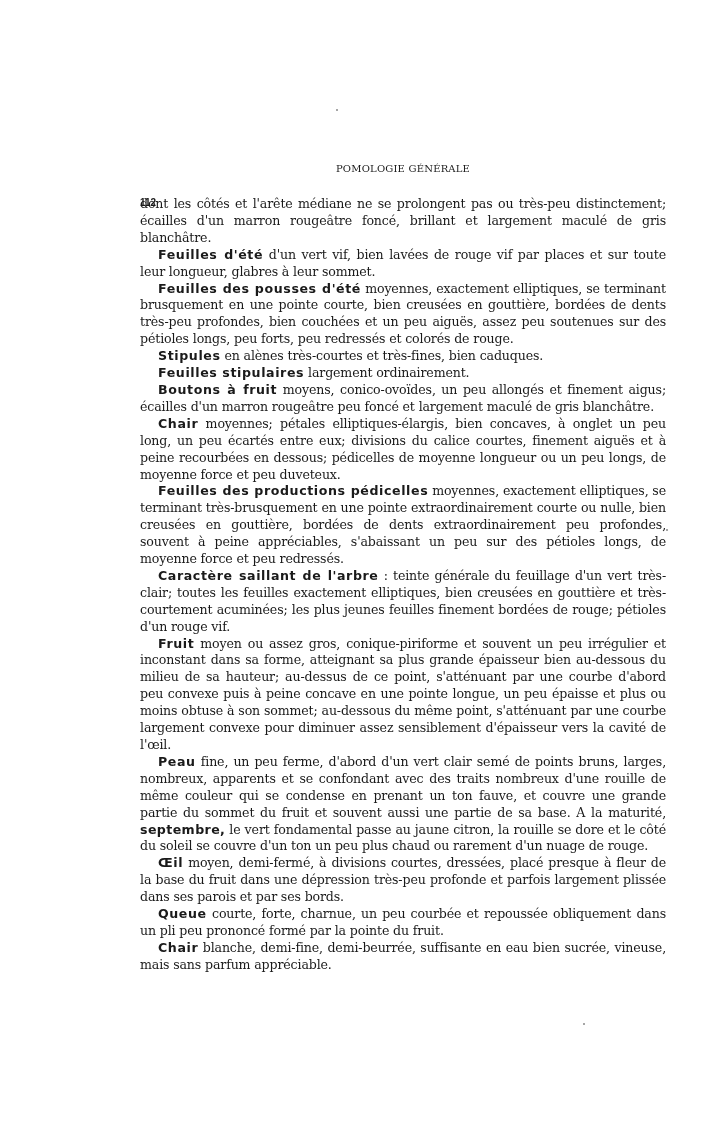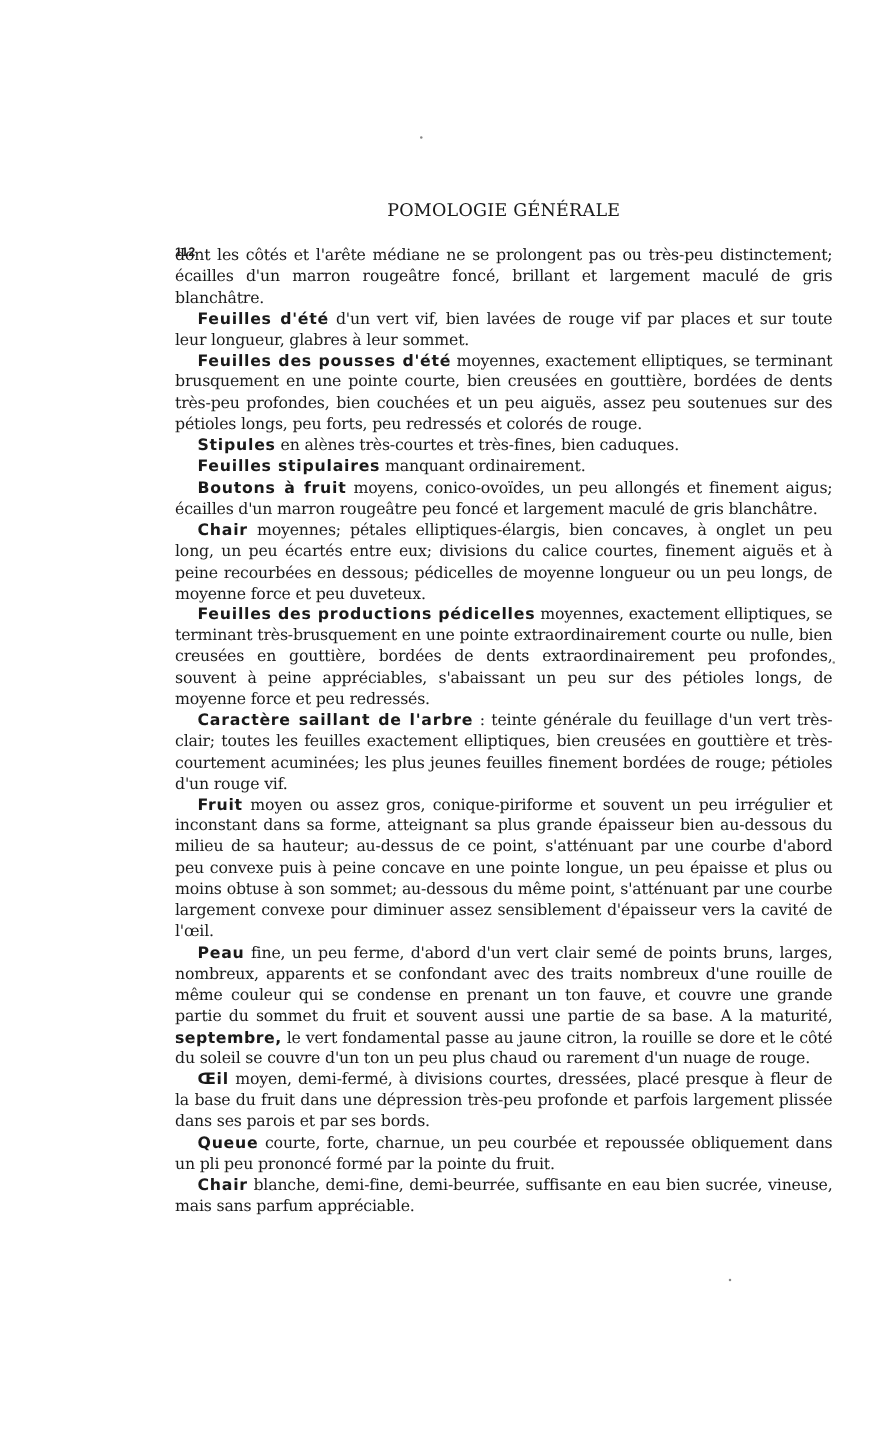--- a/index.html
+++ b/index.html
@@ -25,21 +25,21 @@
       font-weight: bold;
       font-family: Liberation Sans, sans-serif;
       font-size: 10px;
       margin-top: 34px;
     }
     .running-title {
       position: absolute;
       left: 0; right: 0;
       text-align: center;
       top: 0;
-      font-size: 14px;
+      font-size: 10px;
       letter-spacing: 0.2px;
       font-family: "DejaVu Serif", serif;
     }
     .body-text {
       margin-top: 16px;
       font-size: 12.6px;
       line-height: 16.9px;
       text-align: justify;
       letter-spacing: -0.15px;
     }
@@ -77,21 +77,21 @@
 
   <div class="body-text">
     <p class="para first"><span>dont les côtés et l'arête médiane ne se prolongent pas ou très-peu distinctement; écailles d'un marron rougeâtre foncé, brillant et largement maculé de gris blanchâtre.</span></p>
 
     <p class="para"><span class="lead">Feuilles d'été</span><span> d'un vert vif, bien lavées de rouge vif par places et sur toute leur longueur, glabres à leur sommet.</span></p>
 
     <p class="para"><span class="lead">Feuilles des pousses d'été</span><span> moyennes, exactement elliptiques, se terminant brusquement en une pointe courte, bien creusées en gouttière, bordées de dents très-peu profondes, bien couchées et un peu aiguës, assez peu soutenues sur des pétioles longs, peu forts, peu redressés et colorés de rouge.</span></p>
 
     <p class="para"><span class="lead">Stipules</span><span> en alènes très-courtes et très-fines, bien caduques.</span></p>
 
-    <p class="para"><span class="lead">Feuilles stipulaires</span><span> manquant ordinairement.</span></p>
+    <p class="para"><span class="lead">Feuilles stipulaires</span><span> largement ordinairement.</span></p>
 
     <p class="para"><span class="lead">Boutons à fruit</span><span> moyens, conico-ovoïdes, un peu allongés et finement aigus; écailles d'un marron rougeâtre peu foncé et largement maculé de gris blanchâtre.</span></p>
 
     <p class="para"><span class="lead">Chair</span><span> moyennes; pétales elliptiques-élargis, bien concaves, à onglet un peu long, un peu écartés entre eux; divisions du calice courtes, finement aiguës et à peine recourbées en dessous; pédicelles de moyenne longueur ou un peu longs, de moyenne force et peu duveteux.</span></p>
 
     <p class="para"><span class="lead">Feuilles des productions pédicelles</span><span> moyennes, exactement elliptiques, se terminant très-brusquement en une pointe extraordinairement courte ou nulle, bien creusées en gouttière, bordées de dents extraordinairement peu profondes, souvent à peine appréciables, s'abaissant un peu sur des pétioles longs, de moyenne force et peu redressés.</span></p>
 
     <p class="para"><span class="lead">Caractère saillant de l'arbre</span><span> : teinte générale du feuillage d'un vert très-clair; toutes les feuilles exactement elliptiques, bien creusées en gouttière et très-courtement acuminées; les plus jeunes feuilles finement bordées de rouge; pétioles d'un rouge vif.</span></p>
 
     <p class="para"><span class="lead">Fruit</span><span> moyen ou assez gros, conique-piriforme et souvent un peu irrégulier et inconstant dans sa forme, atteignant sa plus grande épaisseur bien au-dessous du milieu de sa hauteur; au-dessus de ce point, s'atténuant par une courbe d'abord peu convexe puis à peine concave en une pointe longue, un peu épaisse et plus ou moins obtuse à son sommet; au-dessous du même point, s'atténuant par une courbe largement convexe pour diminuer assez sensiblement d'épaisseur vers la cavité de l'œil.</span></p>

